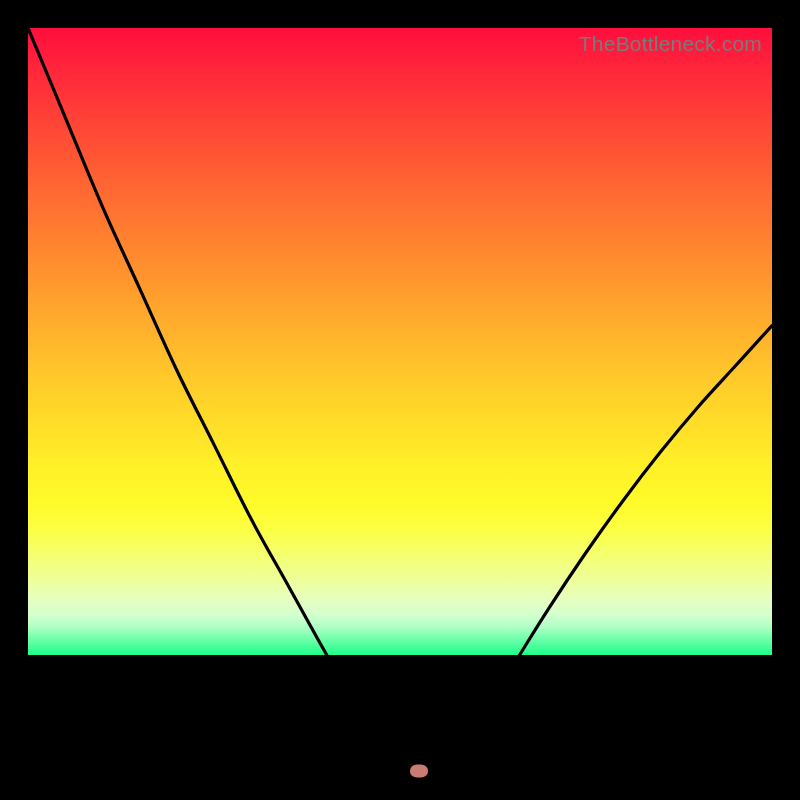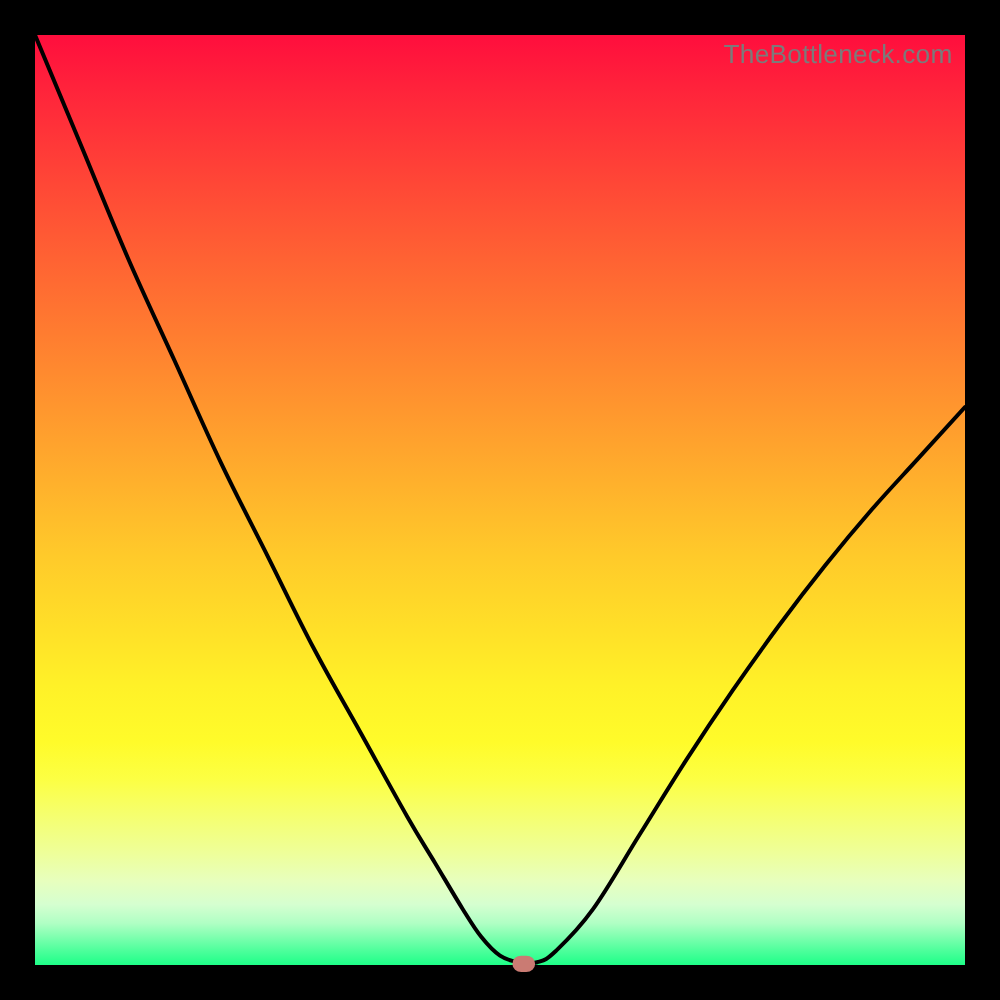--- a/index.html
+++ b/index.html
@@ -15,21 +15,21 @@
     position: relative;
     width: 800px;
     height: 800px;
     background: #000;
   }
   .plot-area {
     position: absolute;
     left: 28px;
     top: 28px;
     width: 744px;
-    height: 744px;
+    height: 627px;
     background: linear-gradient(to bottom,
       #ff0e3d 0%,
       #ff2b3a 8%,
       #ff4736 16%,
       #ff6233 24%,
       #ff7c30 32%,
       #ff962e 40%,
       #ffb02c 48%,
       #ffca2a 56%,
       #ffe028 64%,

